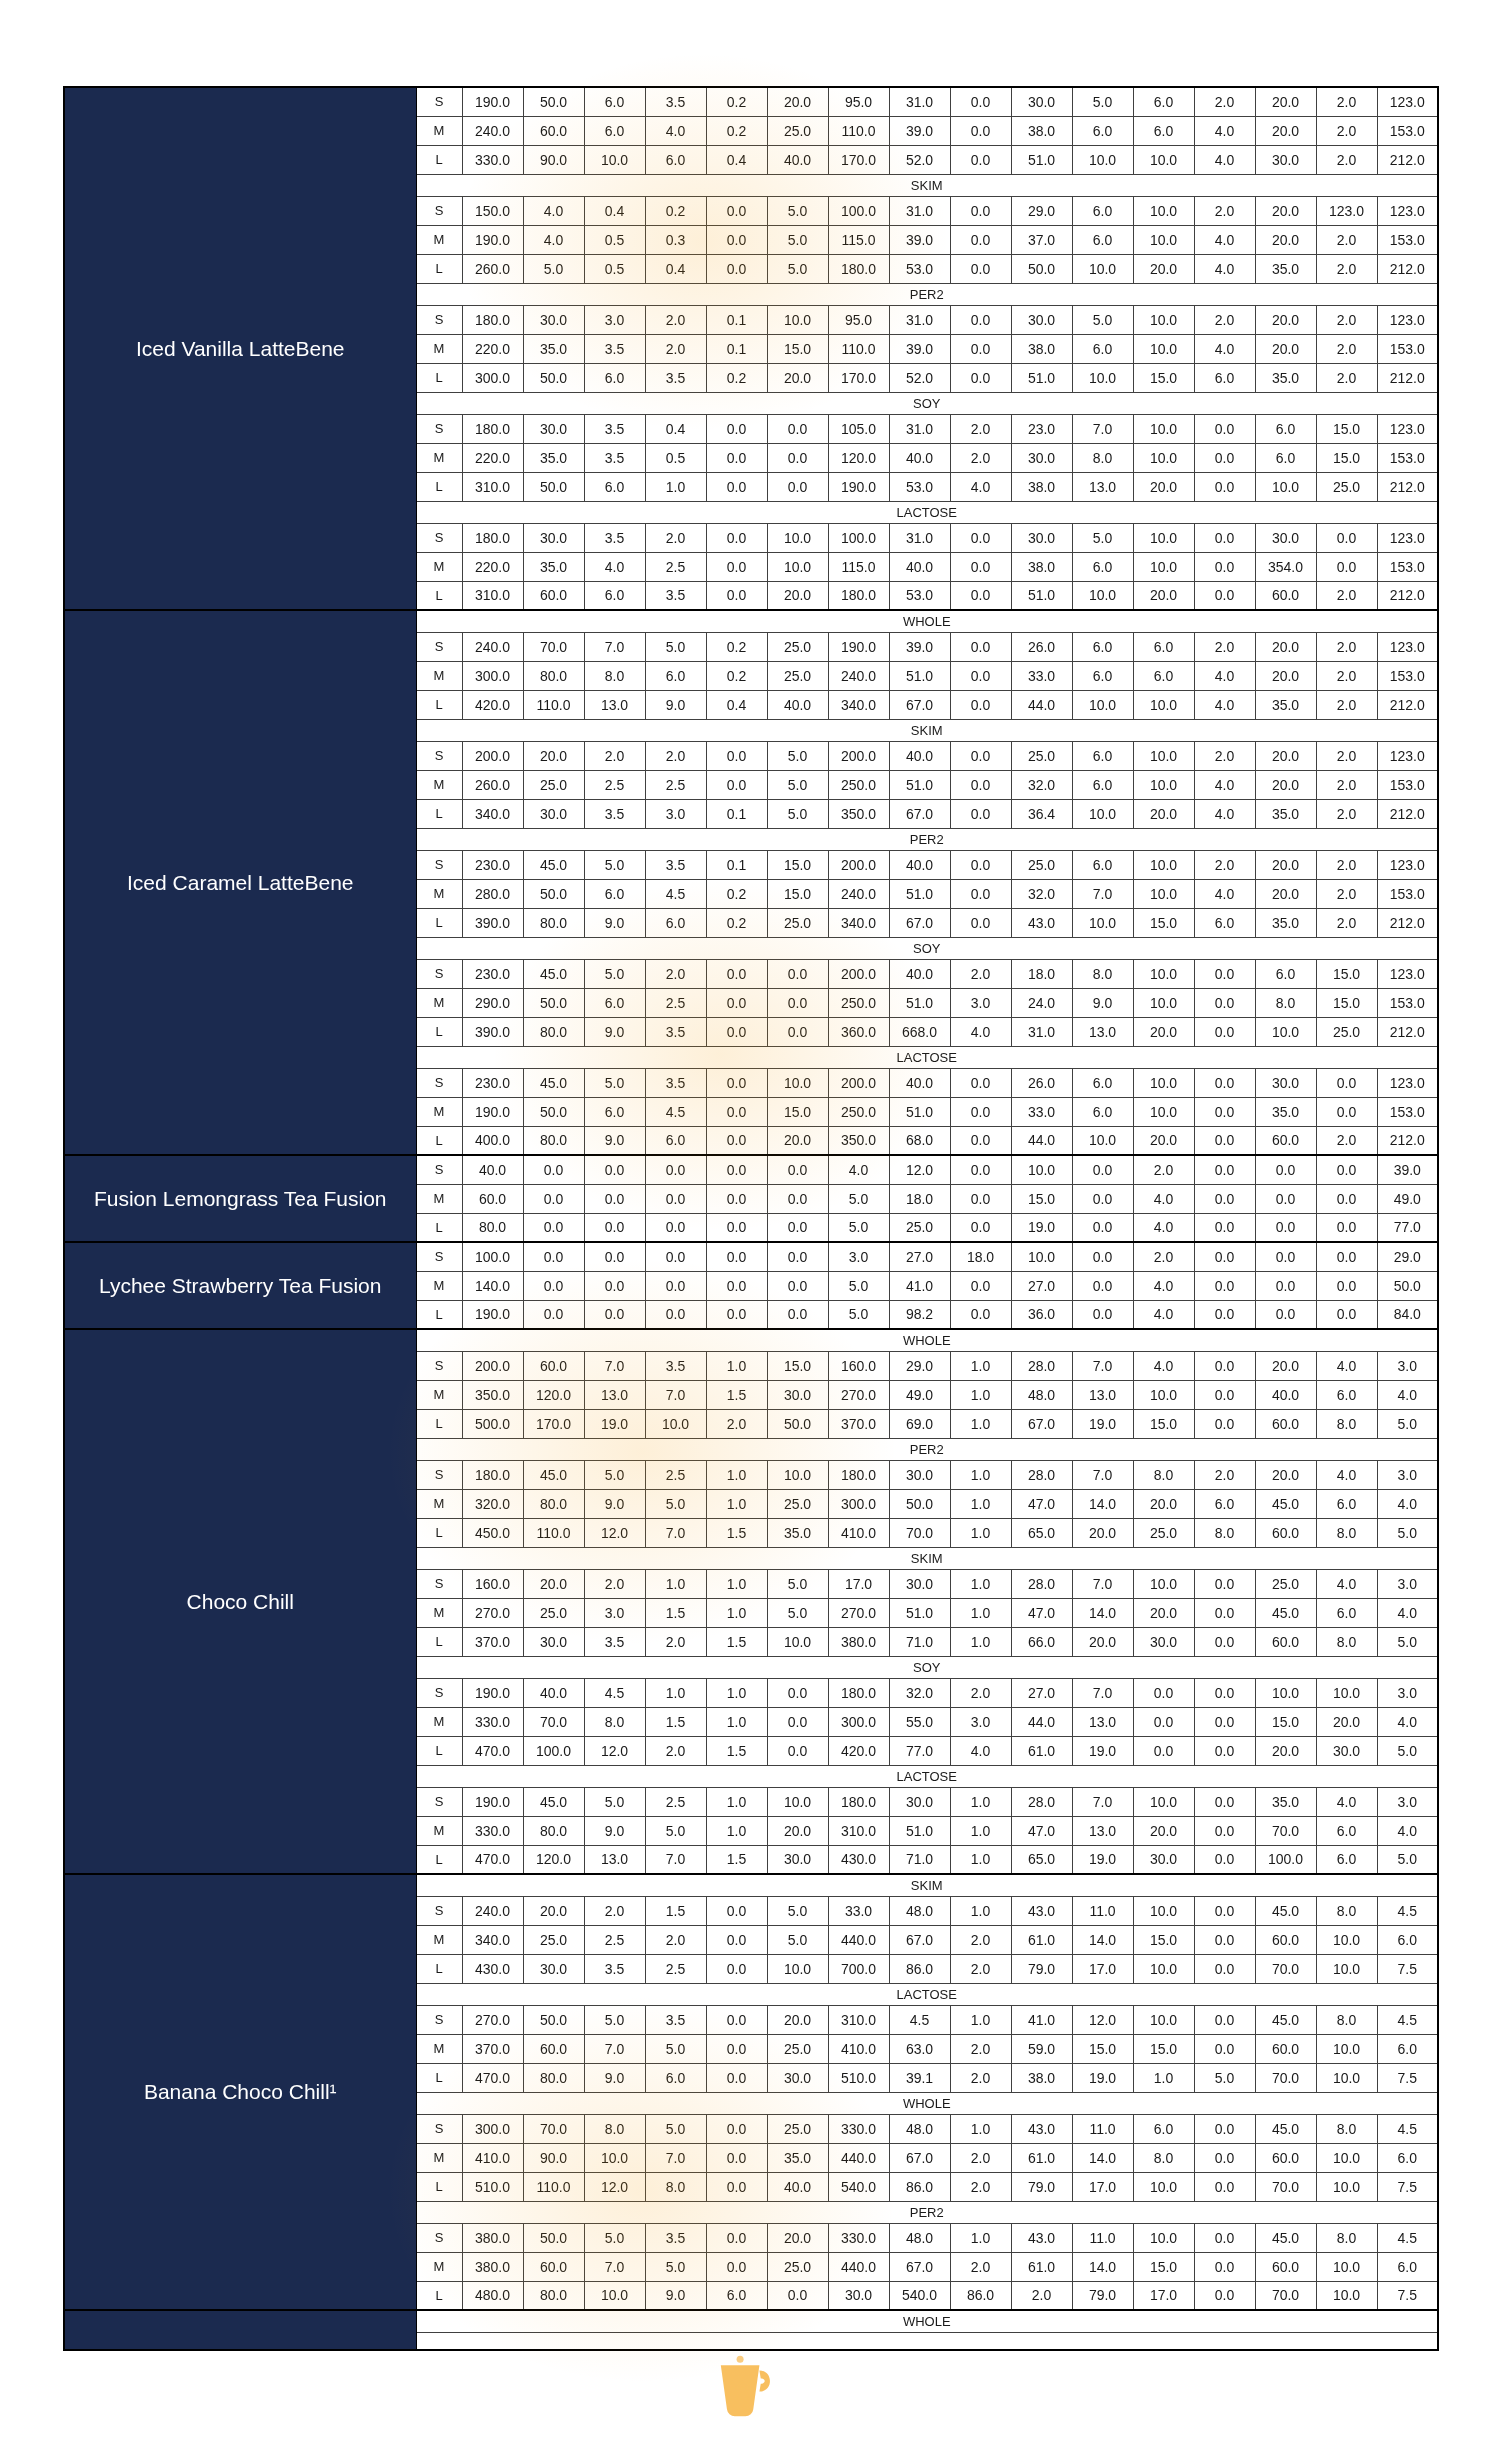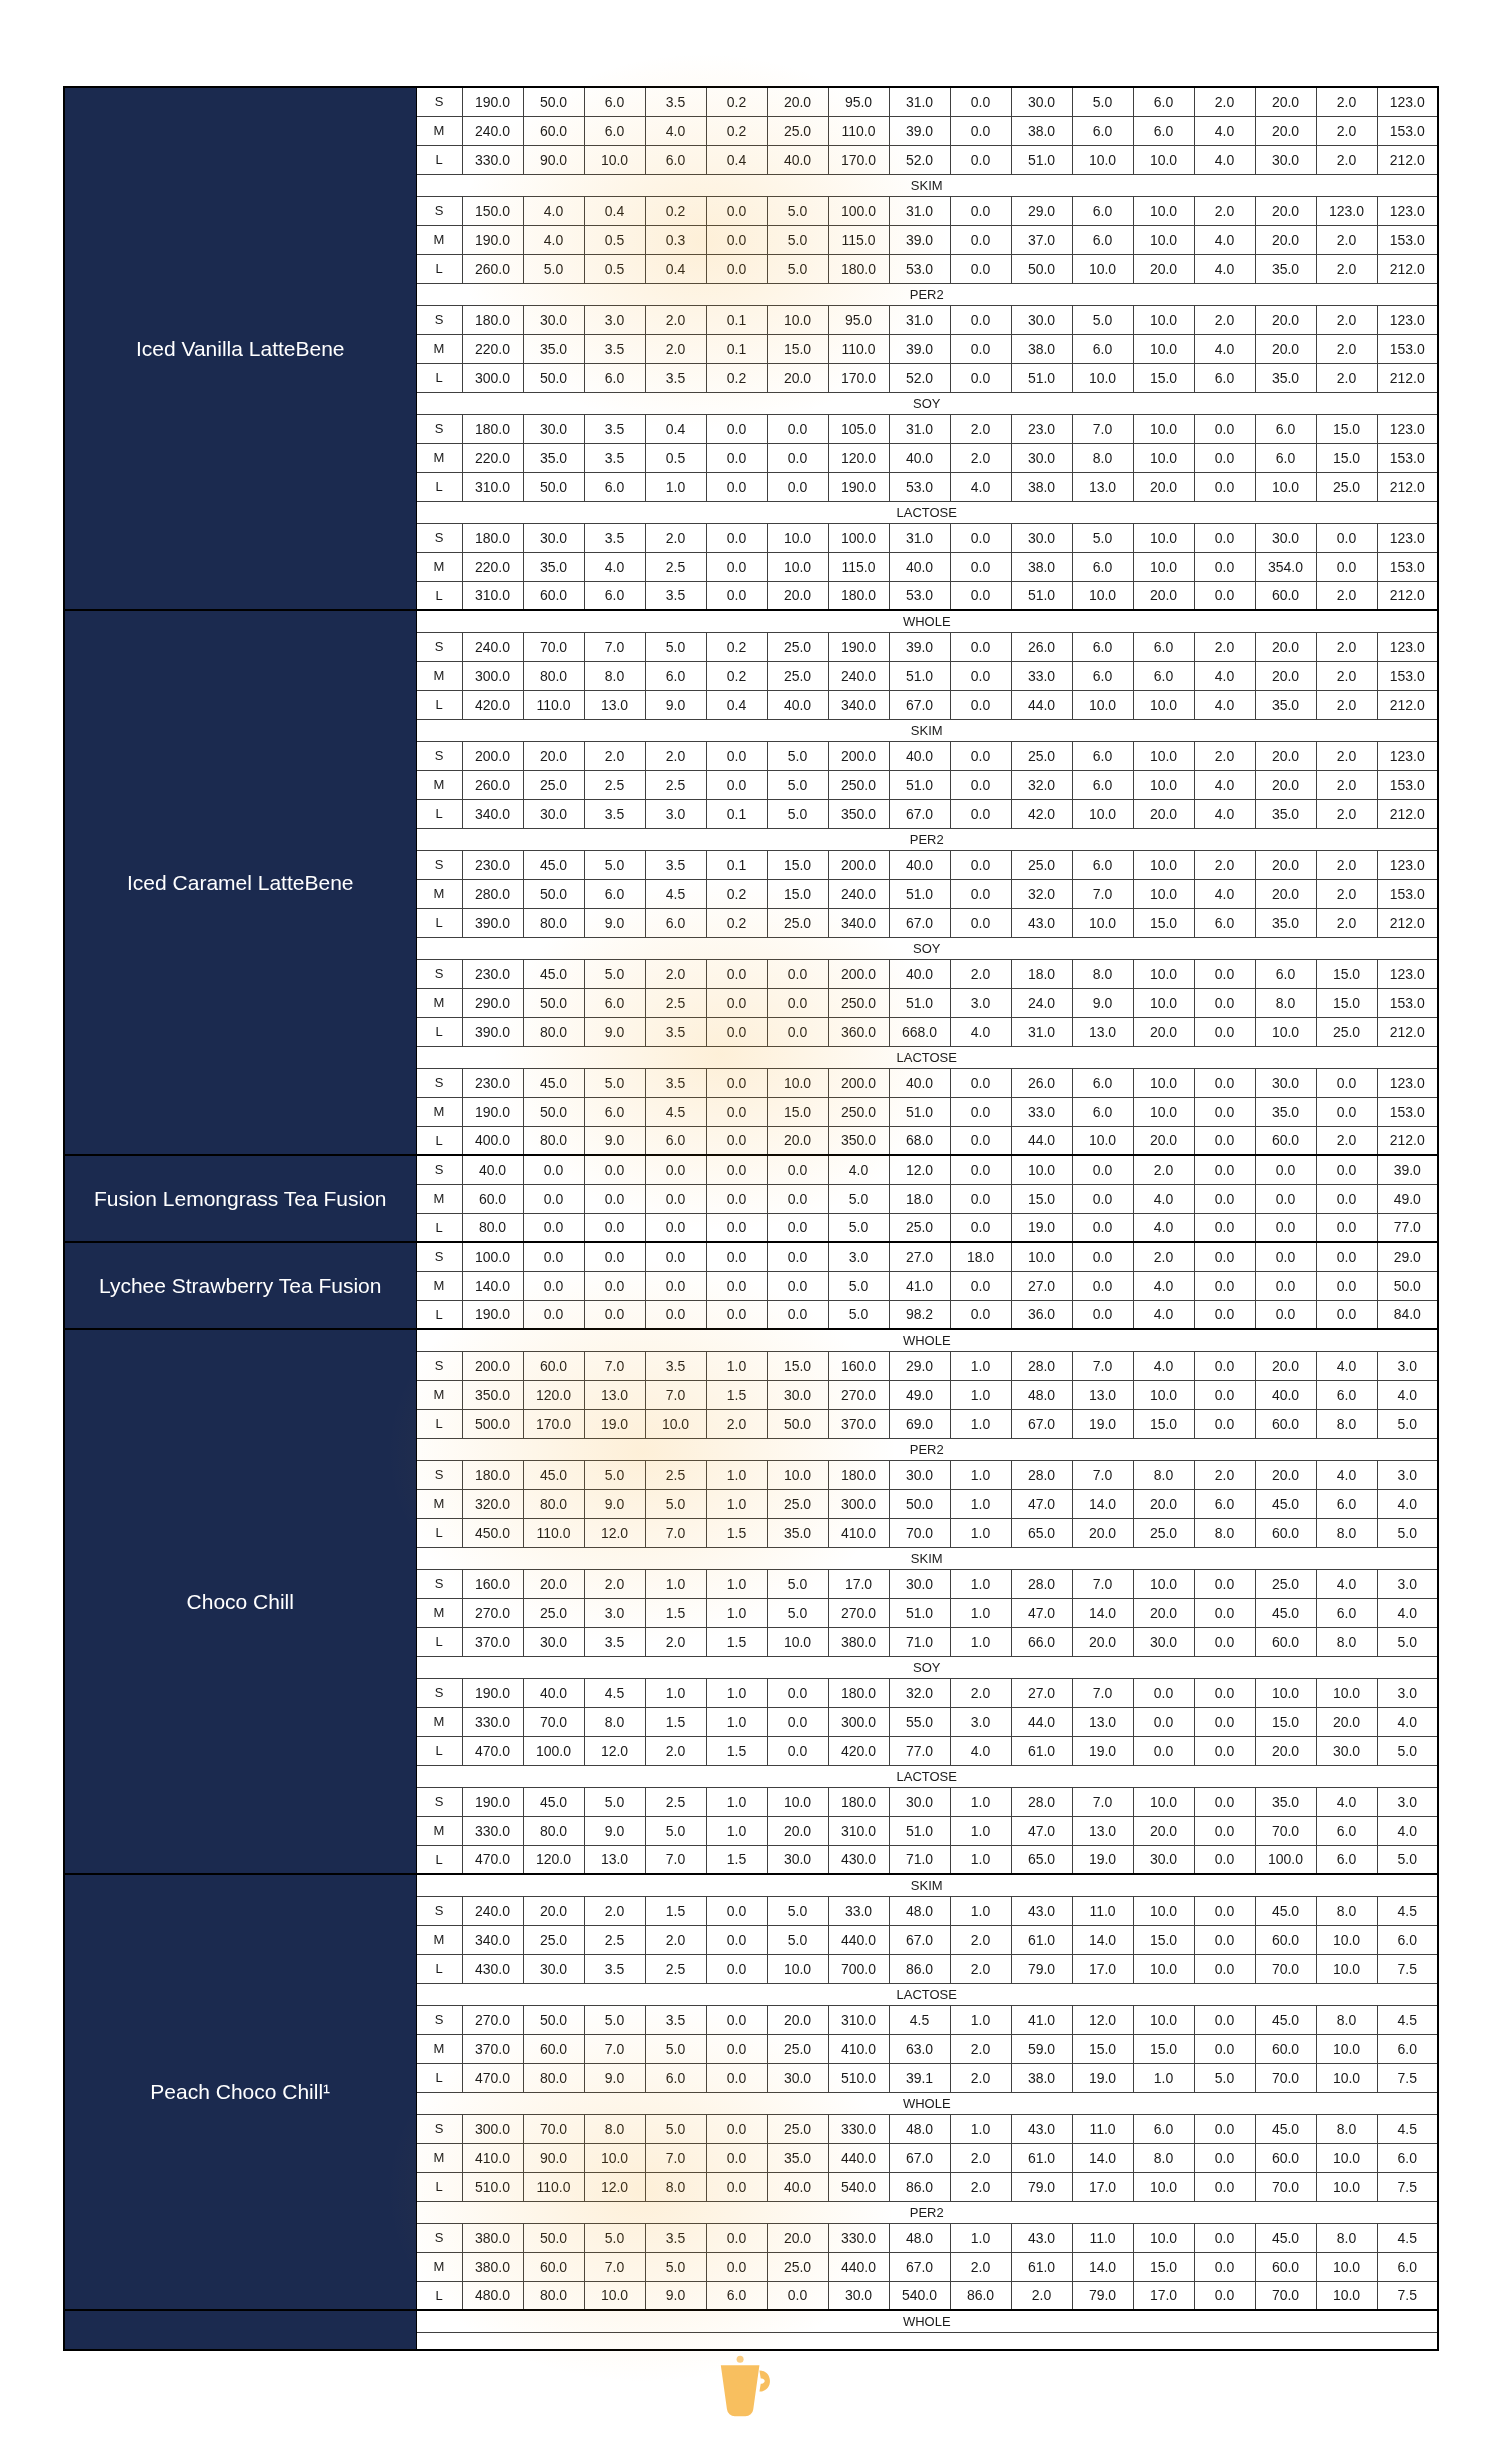--- a/index.html
+++ b/index.html
@@ -484,21 +484,21 @@
           <td class="size-cell">L</td>
           <td class="value-cell">340.0</td>
           <td class="value-cell">30.0</td>
           <td class="value-cell">3.5</td>
           <td class="value-cell">3.0</td>
           <td class="value-cell">0.1</td>
           <td class="value-cell">5.0</td>
           <td class="value-cell">350.0</td>
           <td class="value-cell">67.0</td>
           <td class="value-cell">0.0</td>
-          <td class="value-cell">42.0</td>
+          <td class="value-cell">36.4</td>
           <td class="value-cell">10.0</td>
           <td class="value-cell">20.0</td>
           <td class="value-cell">4.0</td>
           <td class="value-cell">35.0</td>
           <td class="value-cell">2.0</td>
           <td class="value-cell">212.0</td>
         </tr>
         <tr class="sep-row">
           <td class="sep-cell" colspan="17">PER2</td>
         </tr>
@@ -1090,21 +1090,21 @@
           <td class="value-cell">1.0</td>
           <td class="value-cell">65.0</td>
           <td class="value-cell">19.0</td>
           <td class="value-cell">30.0</td>
           <td class="value-cell">0.0</td>
           <td class="value-cell">100.0</td>
           <td class="value-cell">6.0</td>
           <td class="value-cell">5.0</td>
         </tr>
         <tr class="sep-row group-top">
-          <td class="name-cell" rowspan="16">Peach Choco Chill¹</td>
+          <td class="name-cell" rowspan="16">Banana Choco Chill¹</td>
           <td class="sep-cell" colspan="17">SKIM</td>
         </tr>
         <tr class="data-row">
           <td class="size-cell">S</td>
           <td class="value-cell">240.0</td>
           <td class="value-cell">20.0</td>
           <td class="value-cell">2.0</td>
           <td class="value-cell">1.5</td>
           <td class="value-cell">0.0</td>
           <td class="value-cell">5.0</td>

